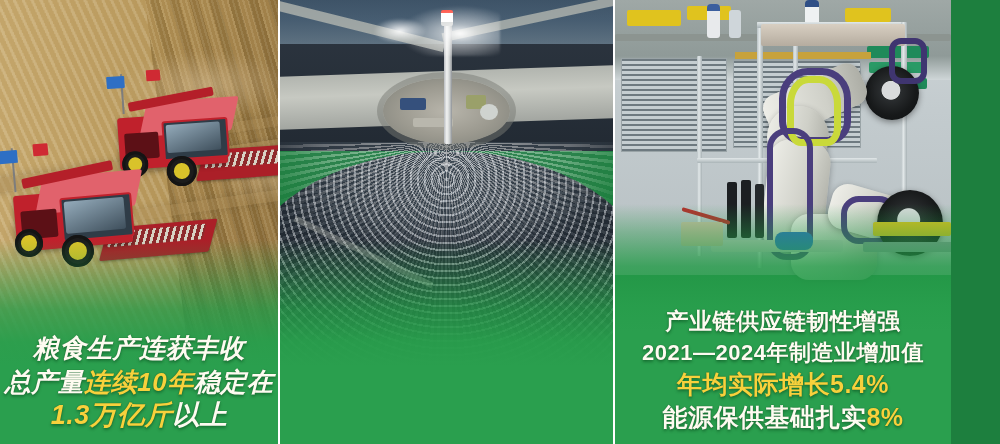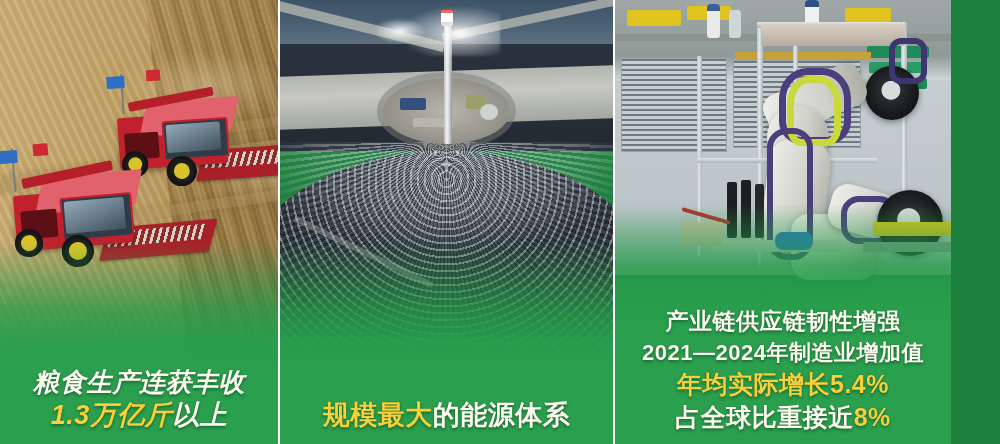--- a/index.html
+++ b/index.html
@@ -268,20 +268,23 @@
 
       <div class="grassband"></div>
     </div>
 
     <div class="greenfade"></div>
 
     <div class="caption">
       <span class="cline l1">
         <span class="w">粮食生产连获丰收</span>
       </span>
+      <span class="cline l2">
+        <span class="w">总产量</span><span class="g">连续10年</span><span class="w">稳定在</span>
+      </span>
       <span class="cline l3">
         <span class="g">1.3万亿斤</span><span class="w">以上</span>
       </span>
     </div>
   </div>
 
   <div class="divider"></div>
 
   <div class="panel p2">
     <div class="photo">
@@ -304,23 +307,20 @@
       <div class="tower-top"></div>
       <div class="glow"></div>
       <div class="glow2"></div>
 
       <div class="road2" style="left:2%;top:56%;width:46%;height:6px;transform:rotate(26deg);opacity:.5;"></div>
     </div>
 
     <div class="greenfade"></div>
 
     <div class="caption">
-      <span class="cline l3">
-        <span class="g">规模最大</span><span class="w">的能源体系</span>
-      </span>
     </div>
   </div>
 
   <div class="divider"></div>
 
   <div class="panel p3">
     <div class="photo">
       <div class="fwall"></div>
       <div class="fceiling"></div>
 
@@ -386,18 +386,18 @@
       <span class="cline l1">
         <span class="w">产业链供应链韧性增强</span>
       </span>
       <span class="cline l2">
         <span class="w">2021—2024年制造业增加值</span>
       </span>
       <span class="cline l3">
         <span class="g">年均实际增长5.4%</span>
       </span>
       <span class="cline l4">
-        <span class="w">占全球比重接近</span><span class="g">8%</span>
+        <span class="w">能源保供基础扎实</span><span class="g">8%</span>
       </span>
     </div>
   </div>
 
 </div>
 
 </body></html>

